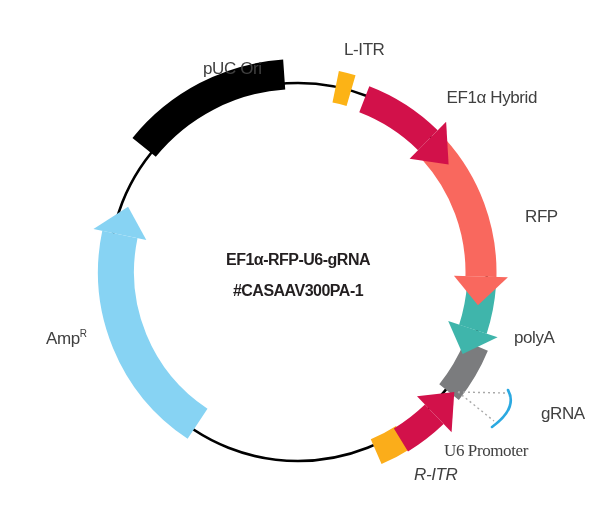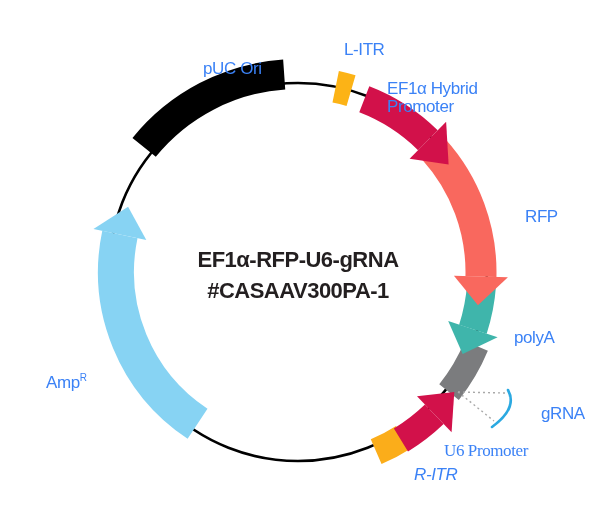--- a/index.html
+++ b/index.html
@@ -2,37 +2,37 @@
 <html><head>
 <meta charset="utf-8">
 <style>
   html,body{margin:0;padding:0;background:#ffffff;}
   .stage{
     position:relative;width:600px;height:522px;background:#ffffff;overflow:hidden;
     font-family:"Liberation Sans", sans-serif;
   }
   .stage svg{position:absolute;left:0;top:0;}
   .lbl{
-    position:absolute;font-size:17px;line-height:18px;color:#3b82f6;
+    position:absolute;font-size:17px;line-height:18px;color:#404040;
     letter-spacing:-0.4px;white-space:nowrap;
   }
   .lbl sup{font-size:10px;letter-spacing:0;}
   .lbl-puc{left:167px;top:60px;margin-left:36px;}
   .lbl-litr{left:344px;top:41px;}
-  .lbl-ef1a{left:387px;top:80px;width:150px;}
+  .lbl-ef1a{left:387px;top:89px;width:150px;text-align:right;}
   .lbl-rfp{left:509px;top:208px;margin-left:16px;}
   .lbl-polya{left:514px;top:329px;}
   .lbl-scaffold{left:491px;top:365px;}
   .lbl-grna{left:541px;top:405px;}
   .lbl-u6{left:444px;top:442px;font-family:Liberation Serif, serif;}
   .lbl-ritr{left:414px;top:466px;font-style:italic;}
-  .lbl-amp{left:46px;top:325px;margin-top:44px;}
+  .lbl-amp{left:46px;top:325px;}
   .title{
     position:absolute;left:148px;top:244px;width:300px;text-align:center;
-    font-size:22px;line-height:31px;font-weight:bold;color:#231F20;letter-spacing:-0.5px;
+    font-size:16px;line-height:31px;font-weight:bold;color:#231F20;letter-spacing:-0.5px;
   }
 </style>
 </head>
 <body>
 
 <div class="stage">
   <svg id="map-svg" width="600" height="522" viewBox="0 0 600 522">
       <circle cx="298" cy="272" r="189" fill="none" stroke="#000000" stroke-width="2.6"></circle>
       <path d="M 476.30874977467835 345.85790244646233 A 193 193 0 0 1 449.0433742725159 392.14532487106055" fill="none" stroke="#7B7C7E" stroke-width="25"></path>
       <path d="M 481.55178524780763 284.83519116891904 A 184 184 0 0 1 472.90240870667077 329.1414685548482" fill="none" stroke="#3FB5AB" stroke-width="29"></path>
@@ -51,21 +51,20 @@
       <line x1="458" y1="392" x2="505" y2="393" stroke="#A9A9A9" stroke-width="1.4" stroke-dasharray="2 3"></line>
       <line x1="458" y1="392" x2="494" y2="421" stroke="#A9A9A9" stroke-width="1.4" stroke-dasharray="2 3"></line>
       <path d="M 508 390 Q 518 408 492 427" fill="none" stroke="#2BA9E1" stroke-width="2.6" stroke-linecap="round"></path>
     </svg>
 
   <div class="lbl lbl-puc">pUC Ori</div>
   <div class="lbl lbl-litr">L-ITR</div>
 
   <div class="lbl lbl-ef1a">
     <div>EF1α Hybrid</div>
-    <div>Promoter</div>
   </div>
 
   <div class="lbl lbl-rfp">RFP</div>
   <div class="lbl lbl-polya">polyA</div>
   <div class="lbl lbl-grna">gRNA</div>
   <div class="lbl lbl-u6">U6 Promoter</div>
   <div class="lbl lbl-ritr">R-ITR</div>
 
   <div class="lbl lbl-amp"><span>Amp</span><sup>R</sup></div>
 

